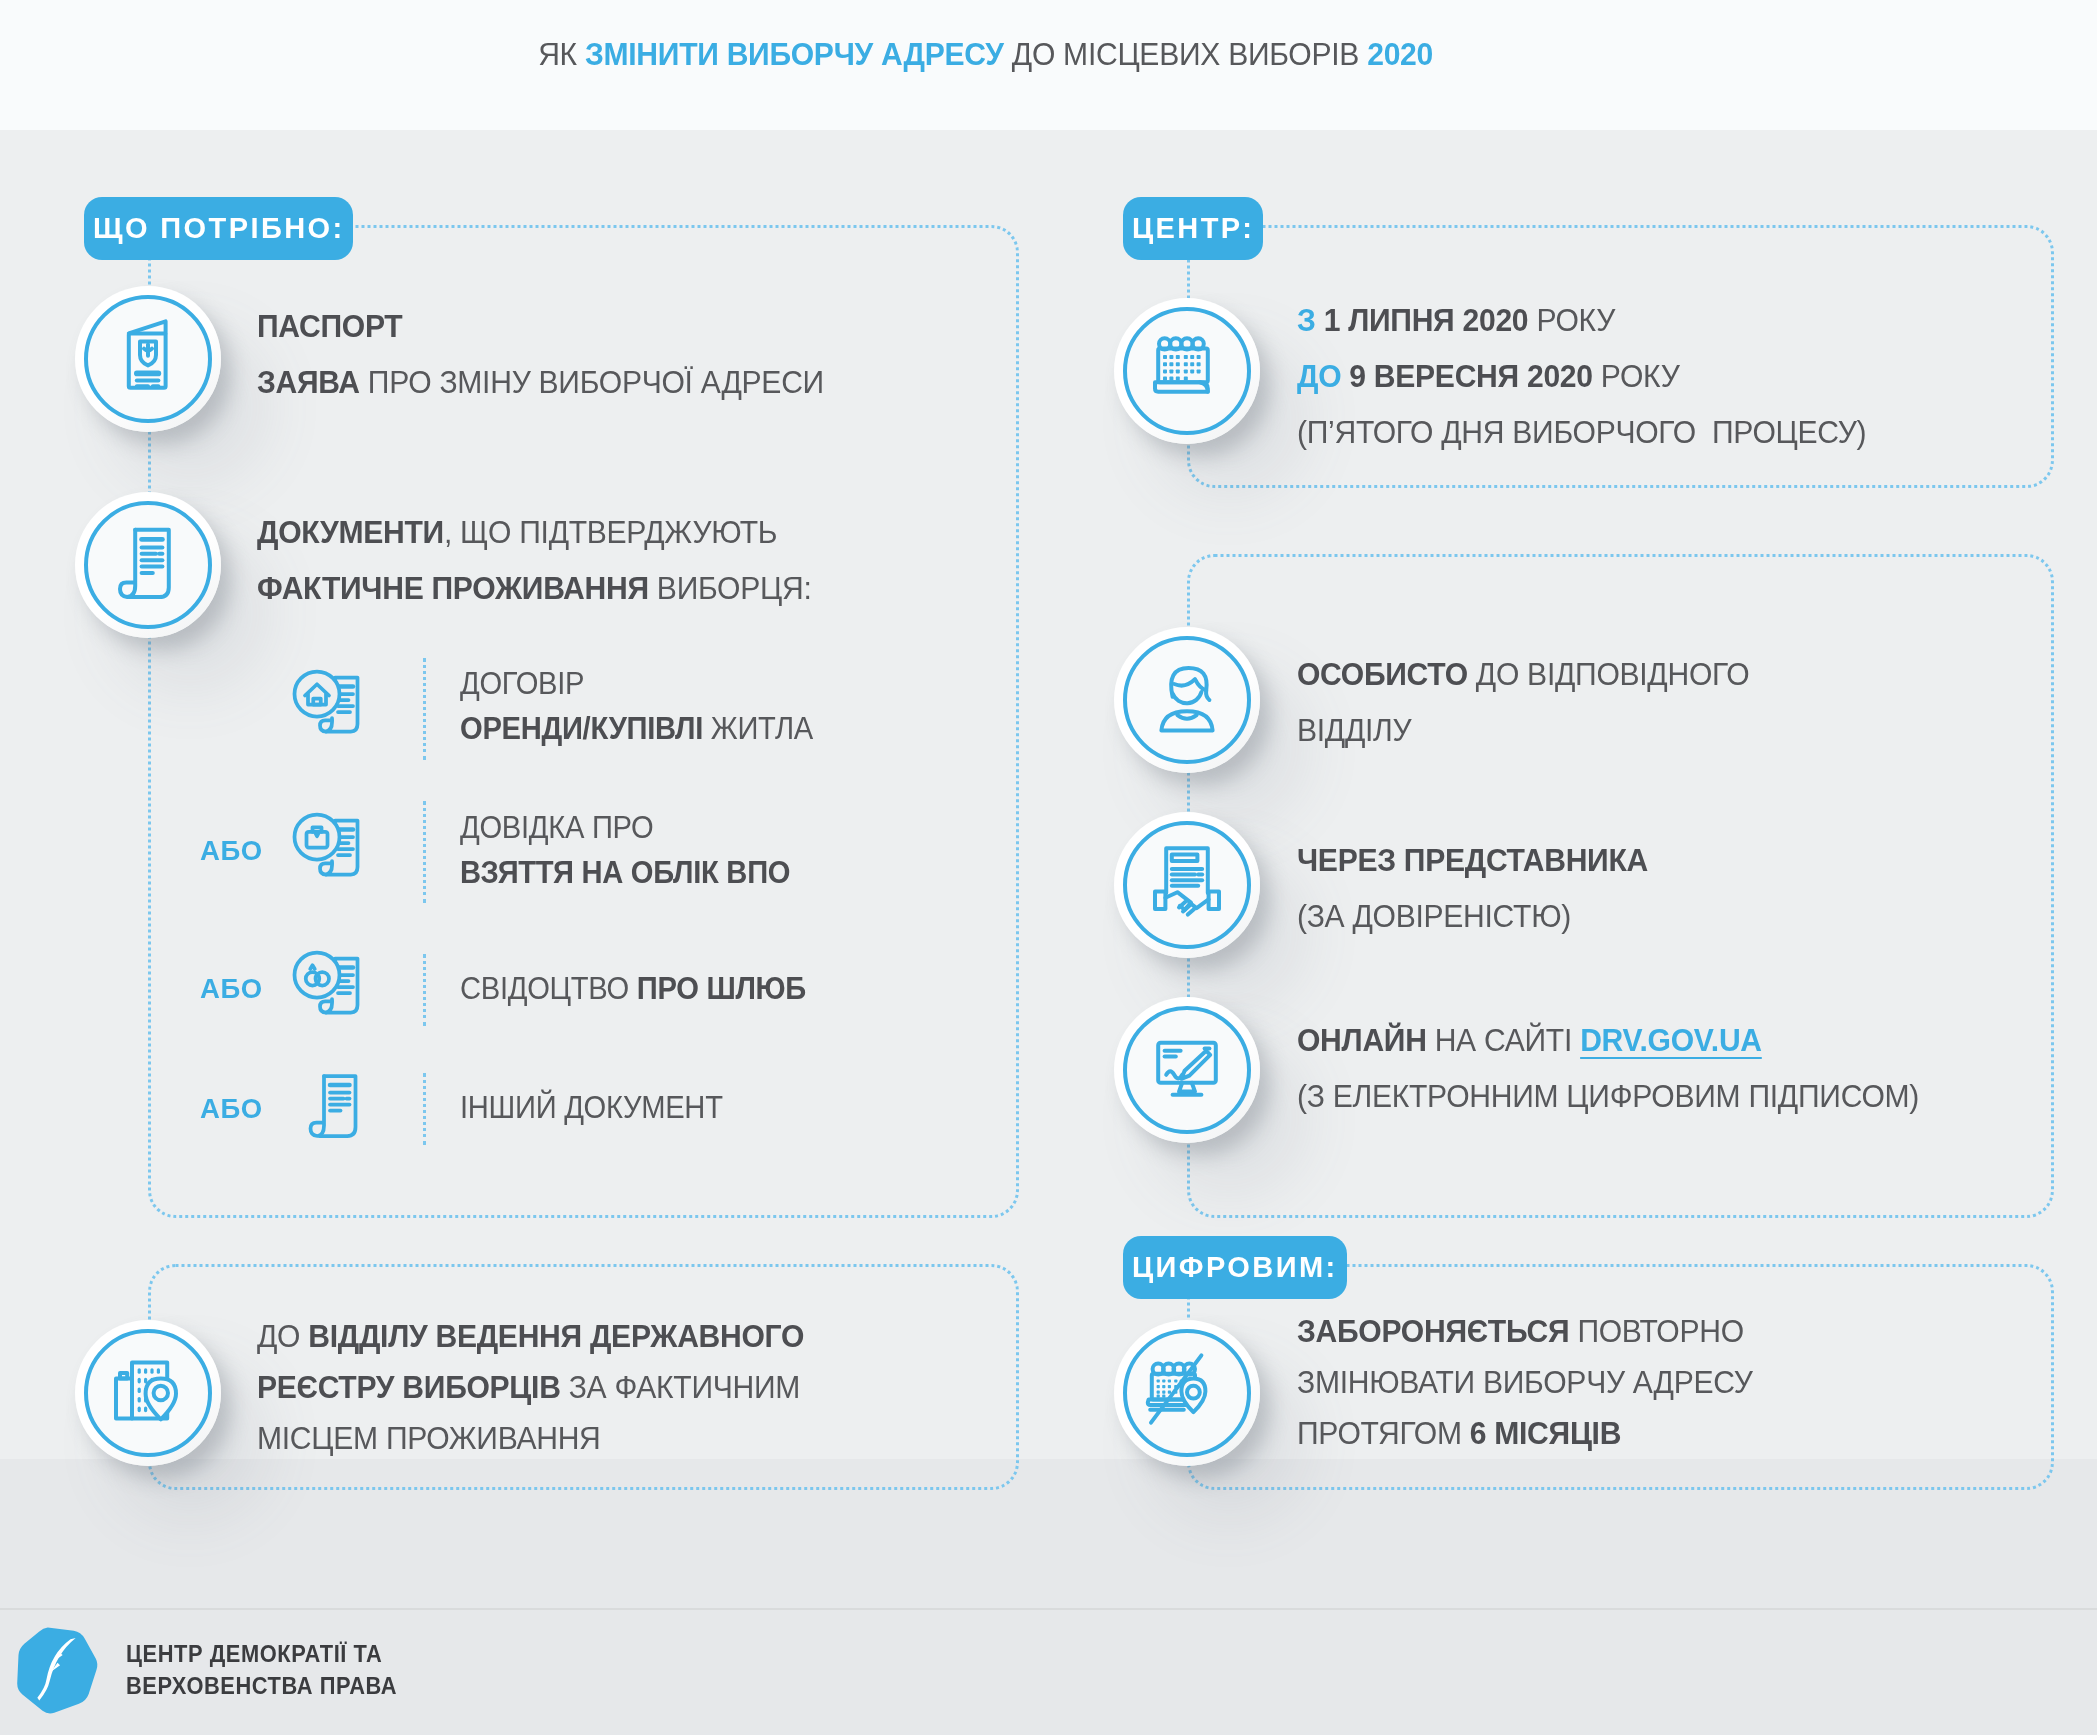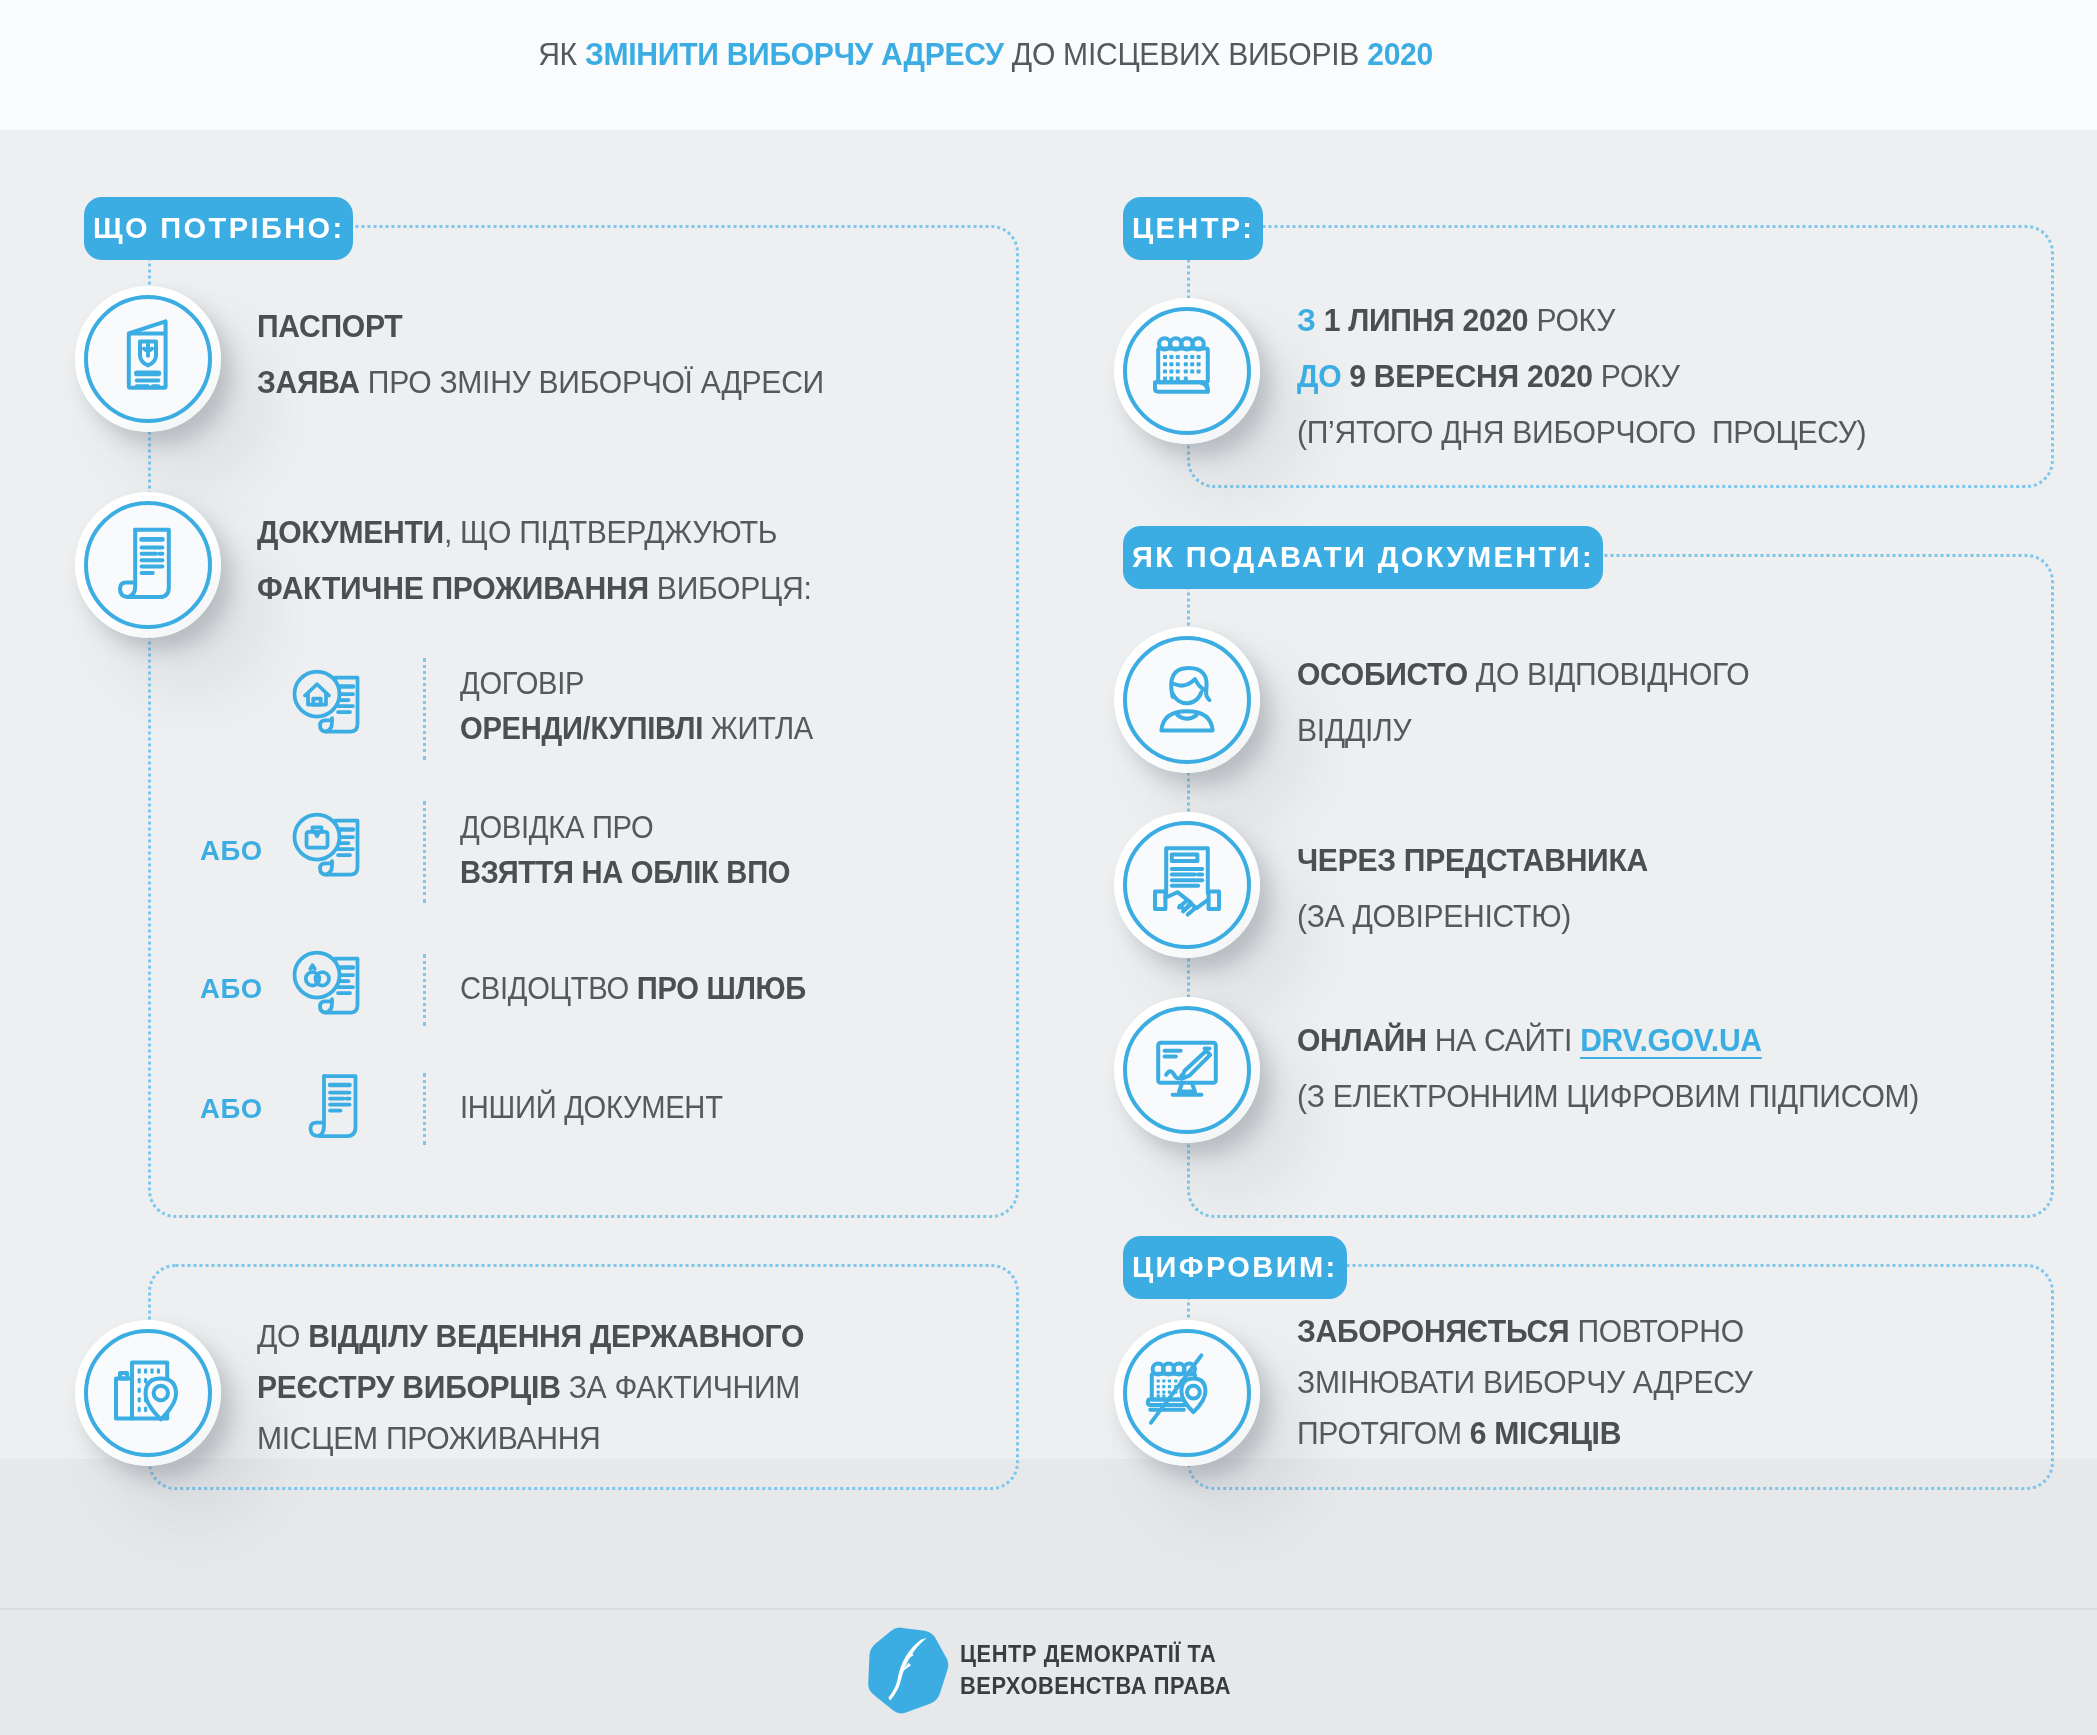--- a/index.html
+++ b/index.html
@@ -57,22 +57,22 @@
   .rich .sr{font-weight:400;color:var(--text);}
   .rich .sb{font-weight:700;color:var(--textb);}
   .rich .sbb{font-weight:700;color:var(--accent);}
   .rich .slink{font-weight:700;color:var(--accent);text-decoration:underline;
                text-decoration-thickness:2.4px;text-underline-offset:6px;cursor:pointer;}
 
   .abo{position:absolute;font-size:27.5px;font-weight:700;color:var(--accent);
        letter-spacing:0.6px;z-index:2;}
 
   .footer{
-    position:absolute;left:12px;right:0;top:1625px;display:flex;justify-content:center;
-    align-items:center;gap:6px;z-index:2;
+    position:absolute;left:12px;right:0;top:1625px;display:flex;justify-content:flex-start;
+    align-items:center;gap:23px;z-index:2;
   }
   .footer .org{
     font-size:23px;font-weight:700;color:var(--dark);line-height:1.35;letter-spacing:0.6px;
     transform:scaleX(.95);transform-origin:0 50%;
   }
   svg.lineicon{stroke:var(--accent);fill:none;stroke-width:5;stroke-linecap:round;stroke-linejoin:round;}
 </style>
 </head>
 <body>
 
@@ -275,21 +275,20 @@
       <path d="M20 74 h56 q10 0 10 8 v4 H24 q-4 0 -4 -4 Z"></path>
       <path d="M76 74 q10 2 10 12"></path>
     </svg>
   </div>
   <div class="rich" style="left:1297px;top:292px">
       <div class="line"><span class="sbb">З </span><span class="sb">1 ЛИПНЯ 2020</span><span class="sr"> РОКУ</span></div>
       <div class="line"><span class="sbb">ДО </span><span class="sb">9 ВЕРЕСНЯ 2020</span><span class="sr"> РОКУ</span></div>
       <div class="line"><span class="sr">(П’ЯТОГО ДНЯ ВИБОРЧОГО&nbsp; ПРОЦЕСУ)</span></div>
     </div>
 
-  <div class="badge" style="left:1123px;top:526px">ЯК ПОДАВАТИ ДОКУМЕНТИ:</div>
   <div class="dotrect" style="left:1187px;top:554px;width:861px;height:658px"></div>
 
   <div class="circle" style="left:1114px;top:627px">
     <svg class="lineicon" width="96" height="96" viewBox="0 0 120 120">
       <path d="M42 56 q-8 -36 20 -36 q26 0 22 28 q-1 8 4 12"></path>
       <path d="M44 40 q14 6 26 -6 q6 12 14 14"></path>
       <path d="M42 52 a19 19 0 0 0 36 -2"></path>
       <path d="M28 98 q2 -24 32 -24 q30 0 32 24 Z"></path>
       <path d="M48 79 q12 9 24 0"></path>
     </svg>

